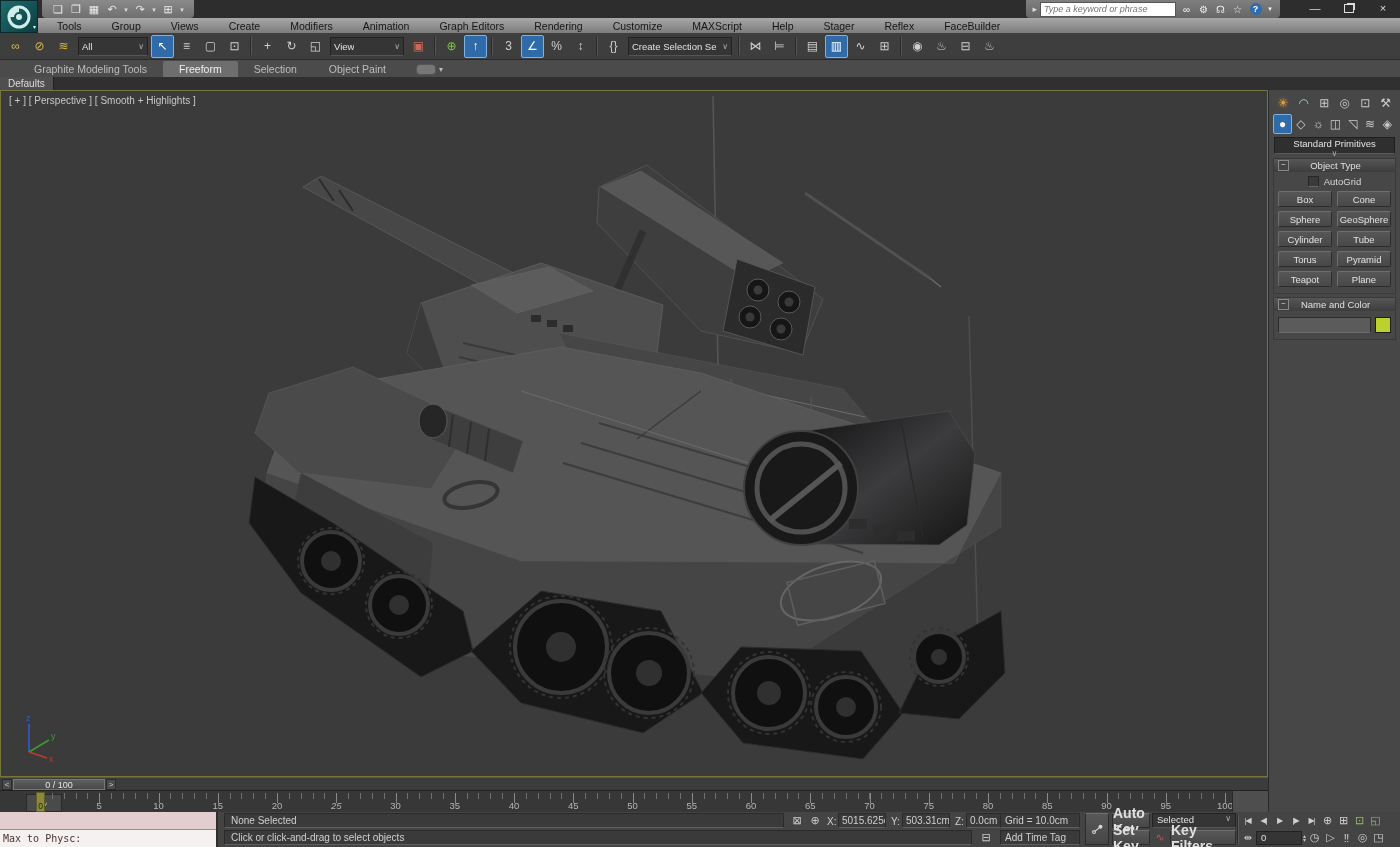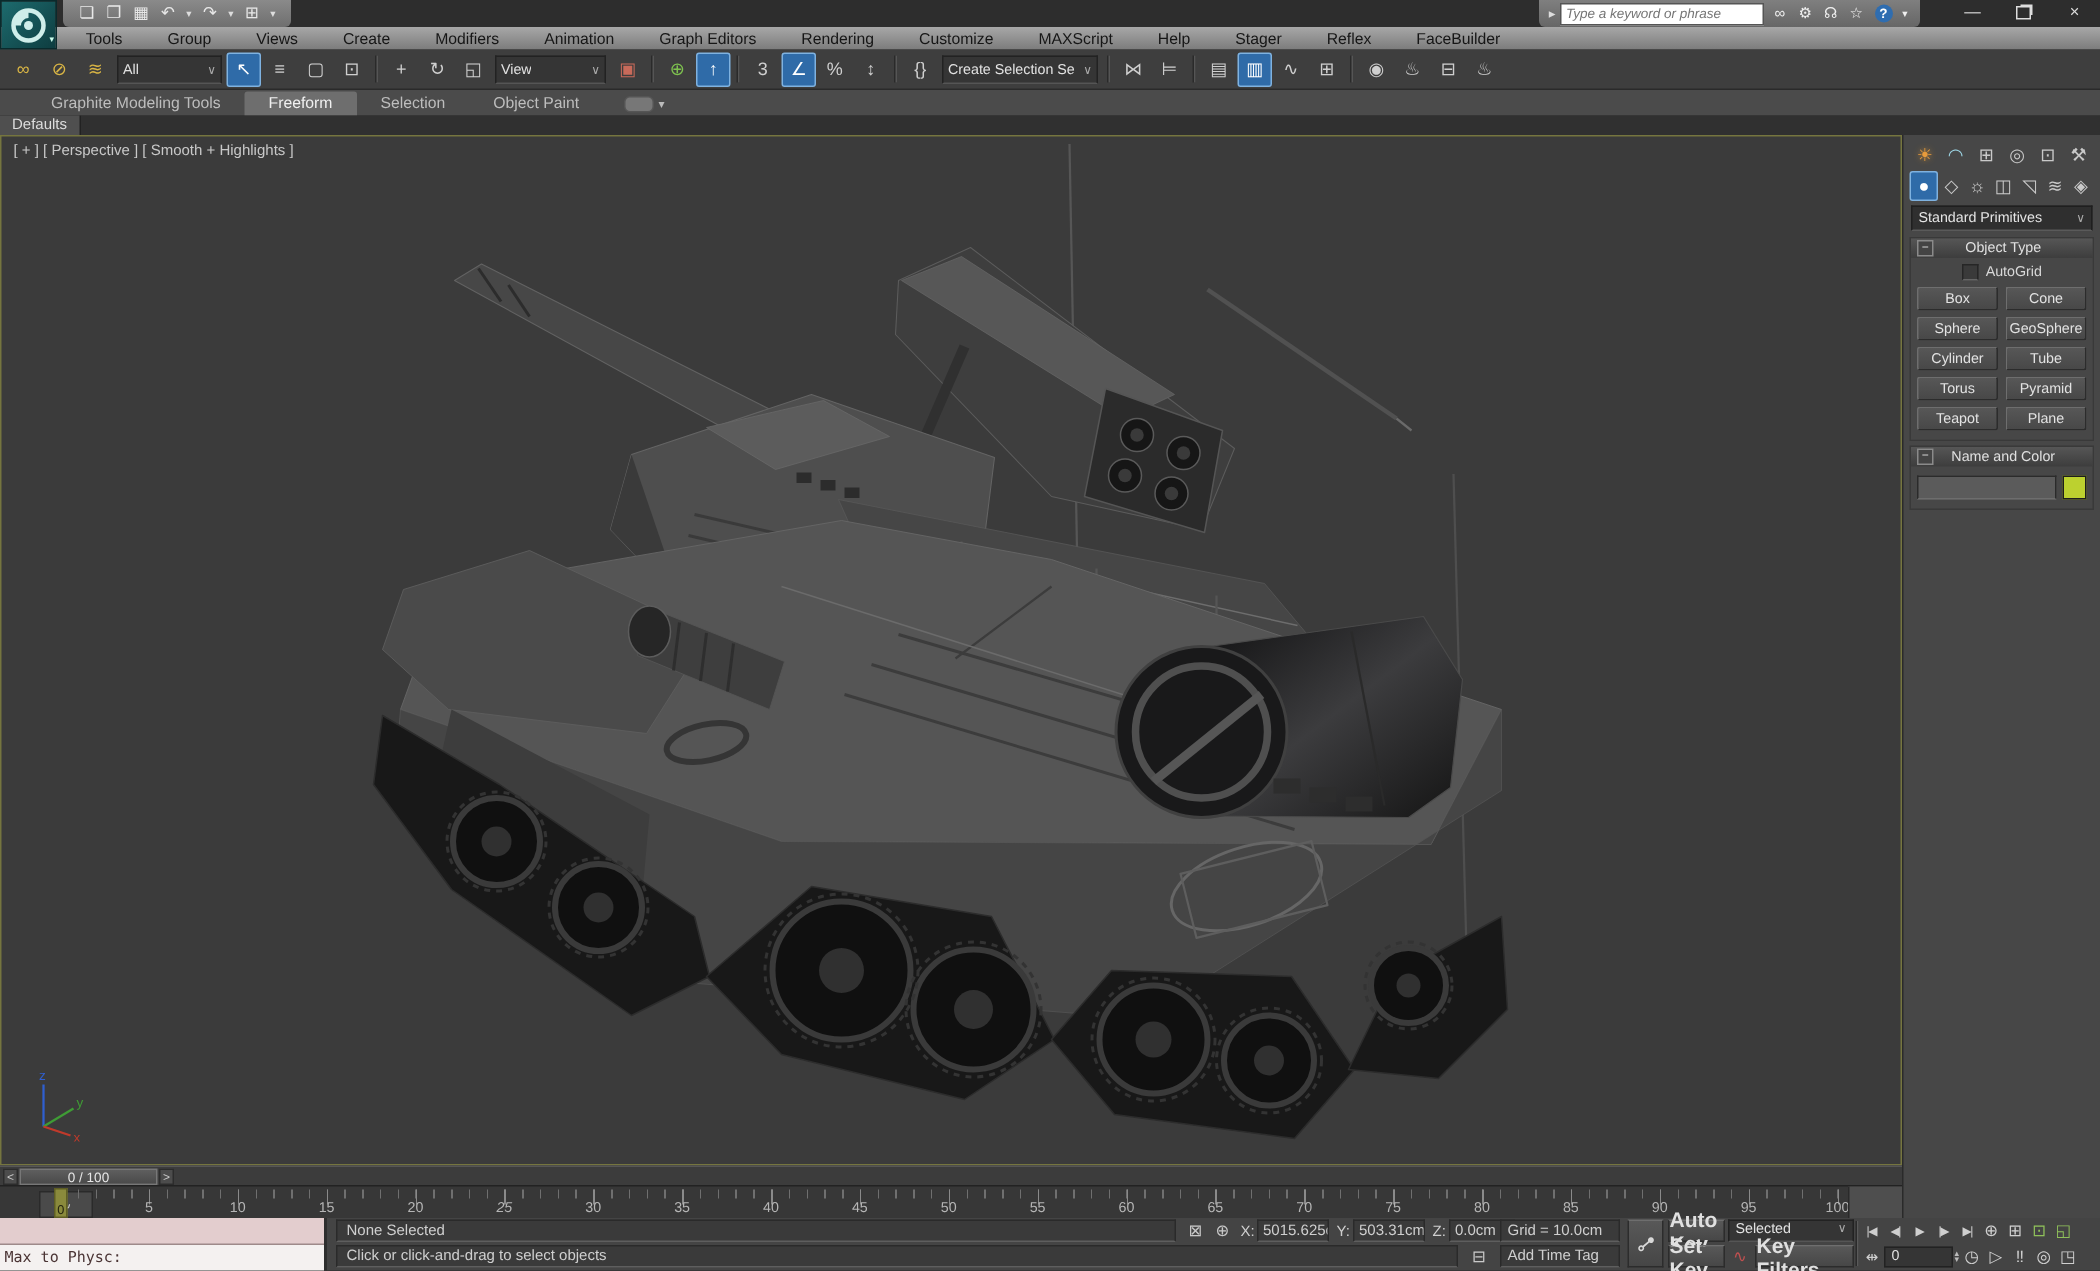--- a/index.html
+++ b/index.html
@@ -59,21 +59,21 @@
   #axis-tripod{position:absolute;left:14px;bottom:10px;z-index:3;}
   #tank-svg{position:absolute;left:0;top:0;}
   
   #cmdpanel{position:absolute;left:1268px;top:90px;width:132px;height:722px;background:#474747;box-sizing:border-box;
     border-left:1px solid #2a2a2a;padding-top:2px;}
   #mode-tabs,#cat-row{display:flex;align-items:center;justify-content:space-around;height:21px;padding:0 4px;}
   .panel-icon{width:18px;height:18px;display:flex;align-items:center;justify-content:center;font-size:12px;color:#c9c9c9;
     border-radius:2px;cursor:pointer;}
   .panel-icon.active-blue{background:#2f6ba8;border:1px solid #7fb2e0;color:#fff;}
   #prim-select{margin:3px 5px 4px 5px;height:15px;background:#2f2f2f;border:1px solid #1f1f1f;border-bottom-color:#5a5a5a;
-    color:#e4e4e4;font-size:9.5px;display:flex;align-items:center;justify-content:space-between;padding:0 4px;cursor:pointer;}
+    color:#e4e4e4;font-size:9.5px;display:flex;align-items:center;justify-content:space-between;padding:0 4px;cursor:pointer;flex-direction:column;}
   .rollout{margin:3px 4px 0 4px;border:1px solid #393939;}
   .rollout-head{height:13px;background:linear-gradient(#565656,#3d3d3d);display:flex;align-items:center;
     font-size:9.5px;color:#e0e0e0;cursor:pointer;}
   .rollout-head .minus{width:9px;height:9px;border:1px solid #8a8a8a;color:#ddd;font-size:8px;line-height:7px;text-align:center;margin:0 4px;background:#444;}
   .rollout-head .rtitle{flex:1;text-align:center;margin-right:17px;}
   .rollout-body{background:#474747;padding:4px 4px 6px 4px;}
   #autogrid-row{display:flex;align-items:center;justify-content:center;gap:5px;margin-bottom:4px;}
   #autogrid-box{width:9px;height:9px;background:#3a3a3a;border:1px solid #262626;border-bottom-color:#666;cursor:pointer;}
   #autogrid-label{font-size:9.5px;color:#d8d8d8;}
   #objtype-grid{display:grid;grid-template-columns:1fr 1fr;gap:4px 5px;}

